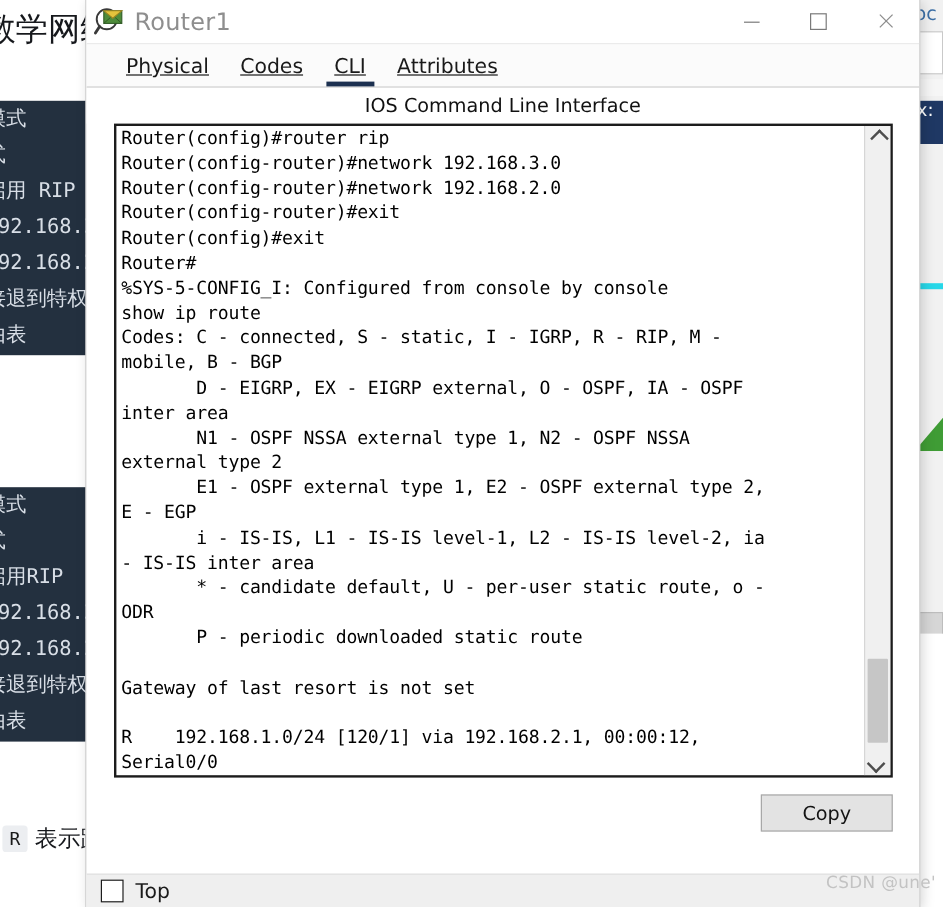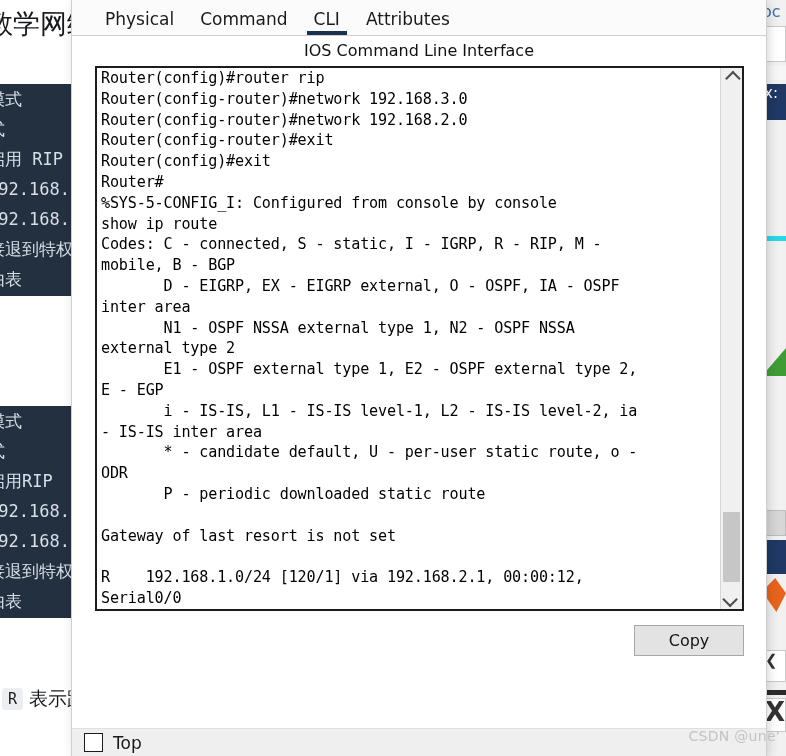--- a/index.html
+++ b/index.html
@@ -78,21 +78,21 @@
     font-size: 19px;
     color: #16181c;
     font-family: "DejaVu Sans", sans-serif;
   }
 
   
   .bg-right-col {
     position: absolute;
     right: 0; top: 0;
     width: 26px;
-    height: 756px;
+    height: 528px;
     background: #f1f1f1;
     overflow: hidden;
     border-left: 1px solid #e2e2e2;
   }
   .bg-right-col .rtext {
     position: absolute;
     left: 2px; top: 2px;
     font-size: 16px;
     color: #3b6ea5;
     font-family: "DejaVu Sans", sans-serif;
@@ -203,20 +203,21 @@
     padding-left: 20px;
     box-sizing: border-box;
   }
   .tab {
     font-size: 17px;
     color: #1a1a1a;
     font-family: "DejaVu Sans", sans-serif;
     padding: 0 13px 6px 13px;
     position: relative;
     white-space: nowrap;
+    text-decoration: underline;
   }
   .tab.active::after {
     content: "";
     position: absolute;
     left: 6px; right: 6px;
     bottom: 0;
     height: 4px;
     background: #1c3050;
   }
 
@@ -402,24 +403,48 @@
     <div class="sliver panel-dark" style="top:690px;height:5px;"></div>
     <div class="sliver panel-white" style="top:698px;height:34px;">
       <span class="sliver-label dark" style="font-size:26px;font-weight:bold;">X</span>
     </div>
   </div>
 
 </div>
 
 <div id="dialog">
 
+  <div class="titlebar">
+    <span class="title-icon">
+      <svg width="26" height="24" viewBox="0 0 26 24" xmlns="http://www.w3.org/2000/svg">
+        <circle cx="11" cy="10" r="8.4" fill="#ffffff" stroke="#3a3a3a" stroke-width="1.6"></circle>
+        <line x1="5" y1="16" x2="1.5" y2="21.5" stroke="#3a3a3a" stroke-width="2.4" stroke-linecap="round"></line>
+        <rect x="8.5" y="3" width="15" height="10.5" fill="#4e8b3a" stroke="#2f5a24" stroke-width="0.9"></rect>
+        <path d="M8.5 3 L16 9.2 L23.5 3 Z" fill="#e3c33c" stroke="#9a8420" stroke-width="0.9"></path>
+        <path d="M8.5 13.5 L14 8.6 M23.5 13.5 L18 8.6" stroke="#2f5a24" stroke-width="0.8"></path>
+      </svg>
+    </span>
+    <span class="title-text">Router1</span>
+
+    <div class="win-buttons">
+      <div class="win-btn">
+          <span class="glyph-min"></span>
+        </div>
+      <div class="win-btn">
+          <span class="glyph-max"></span>
+        </div>
+      <div class="win-btn">
+          <span class="glyph-close"></span>
+        </div>
+    </div>
+  </div>
 
   <div class="tabbar">
     <div class="tab">Physical</div>
-    <div class="tab">Command</div>
+    <div class="tab">Codes</div>
     <div class="tab active">CLI</div>
     <div class="tab">Attributes</div>
   </div>
 
   <div class="panel-title">IOS Command Line Interface</div>
 
   <div class="terminal-wrap">
     <div class="terminal">
       <pre class="terminal-scroll-offset">Router(config)#router rip
 Router(config-router)#network 192.168.3.0

